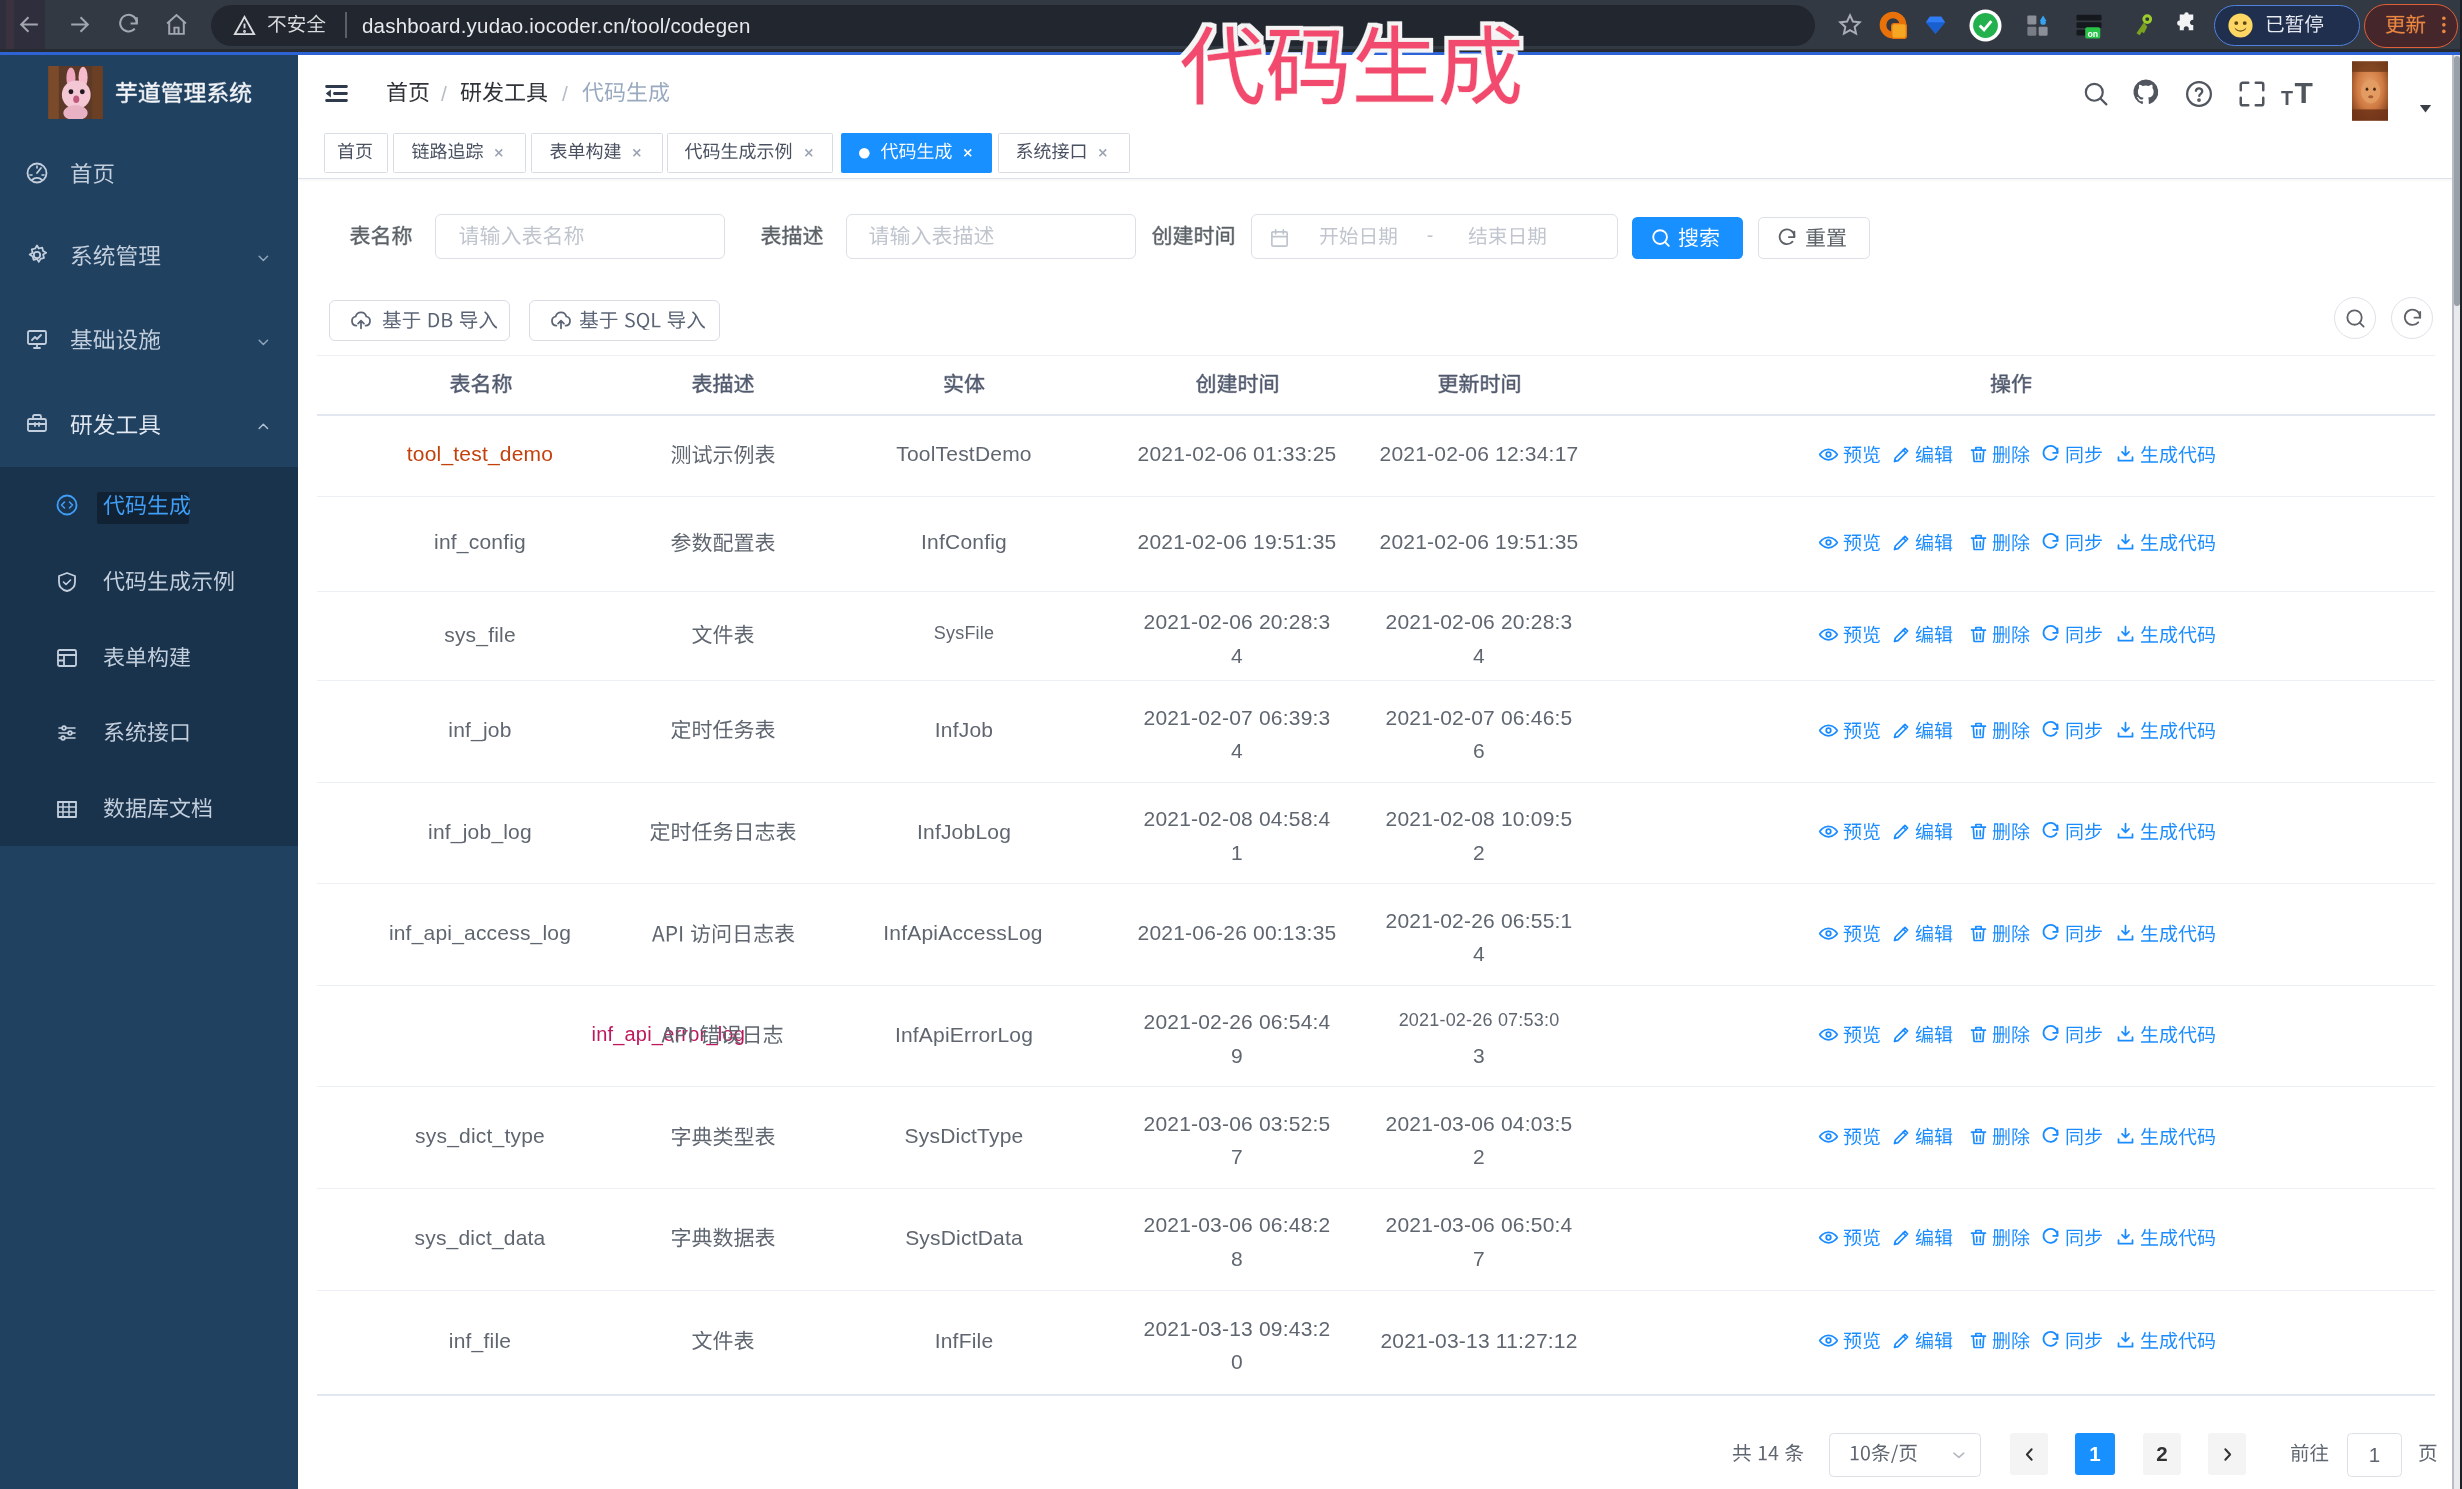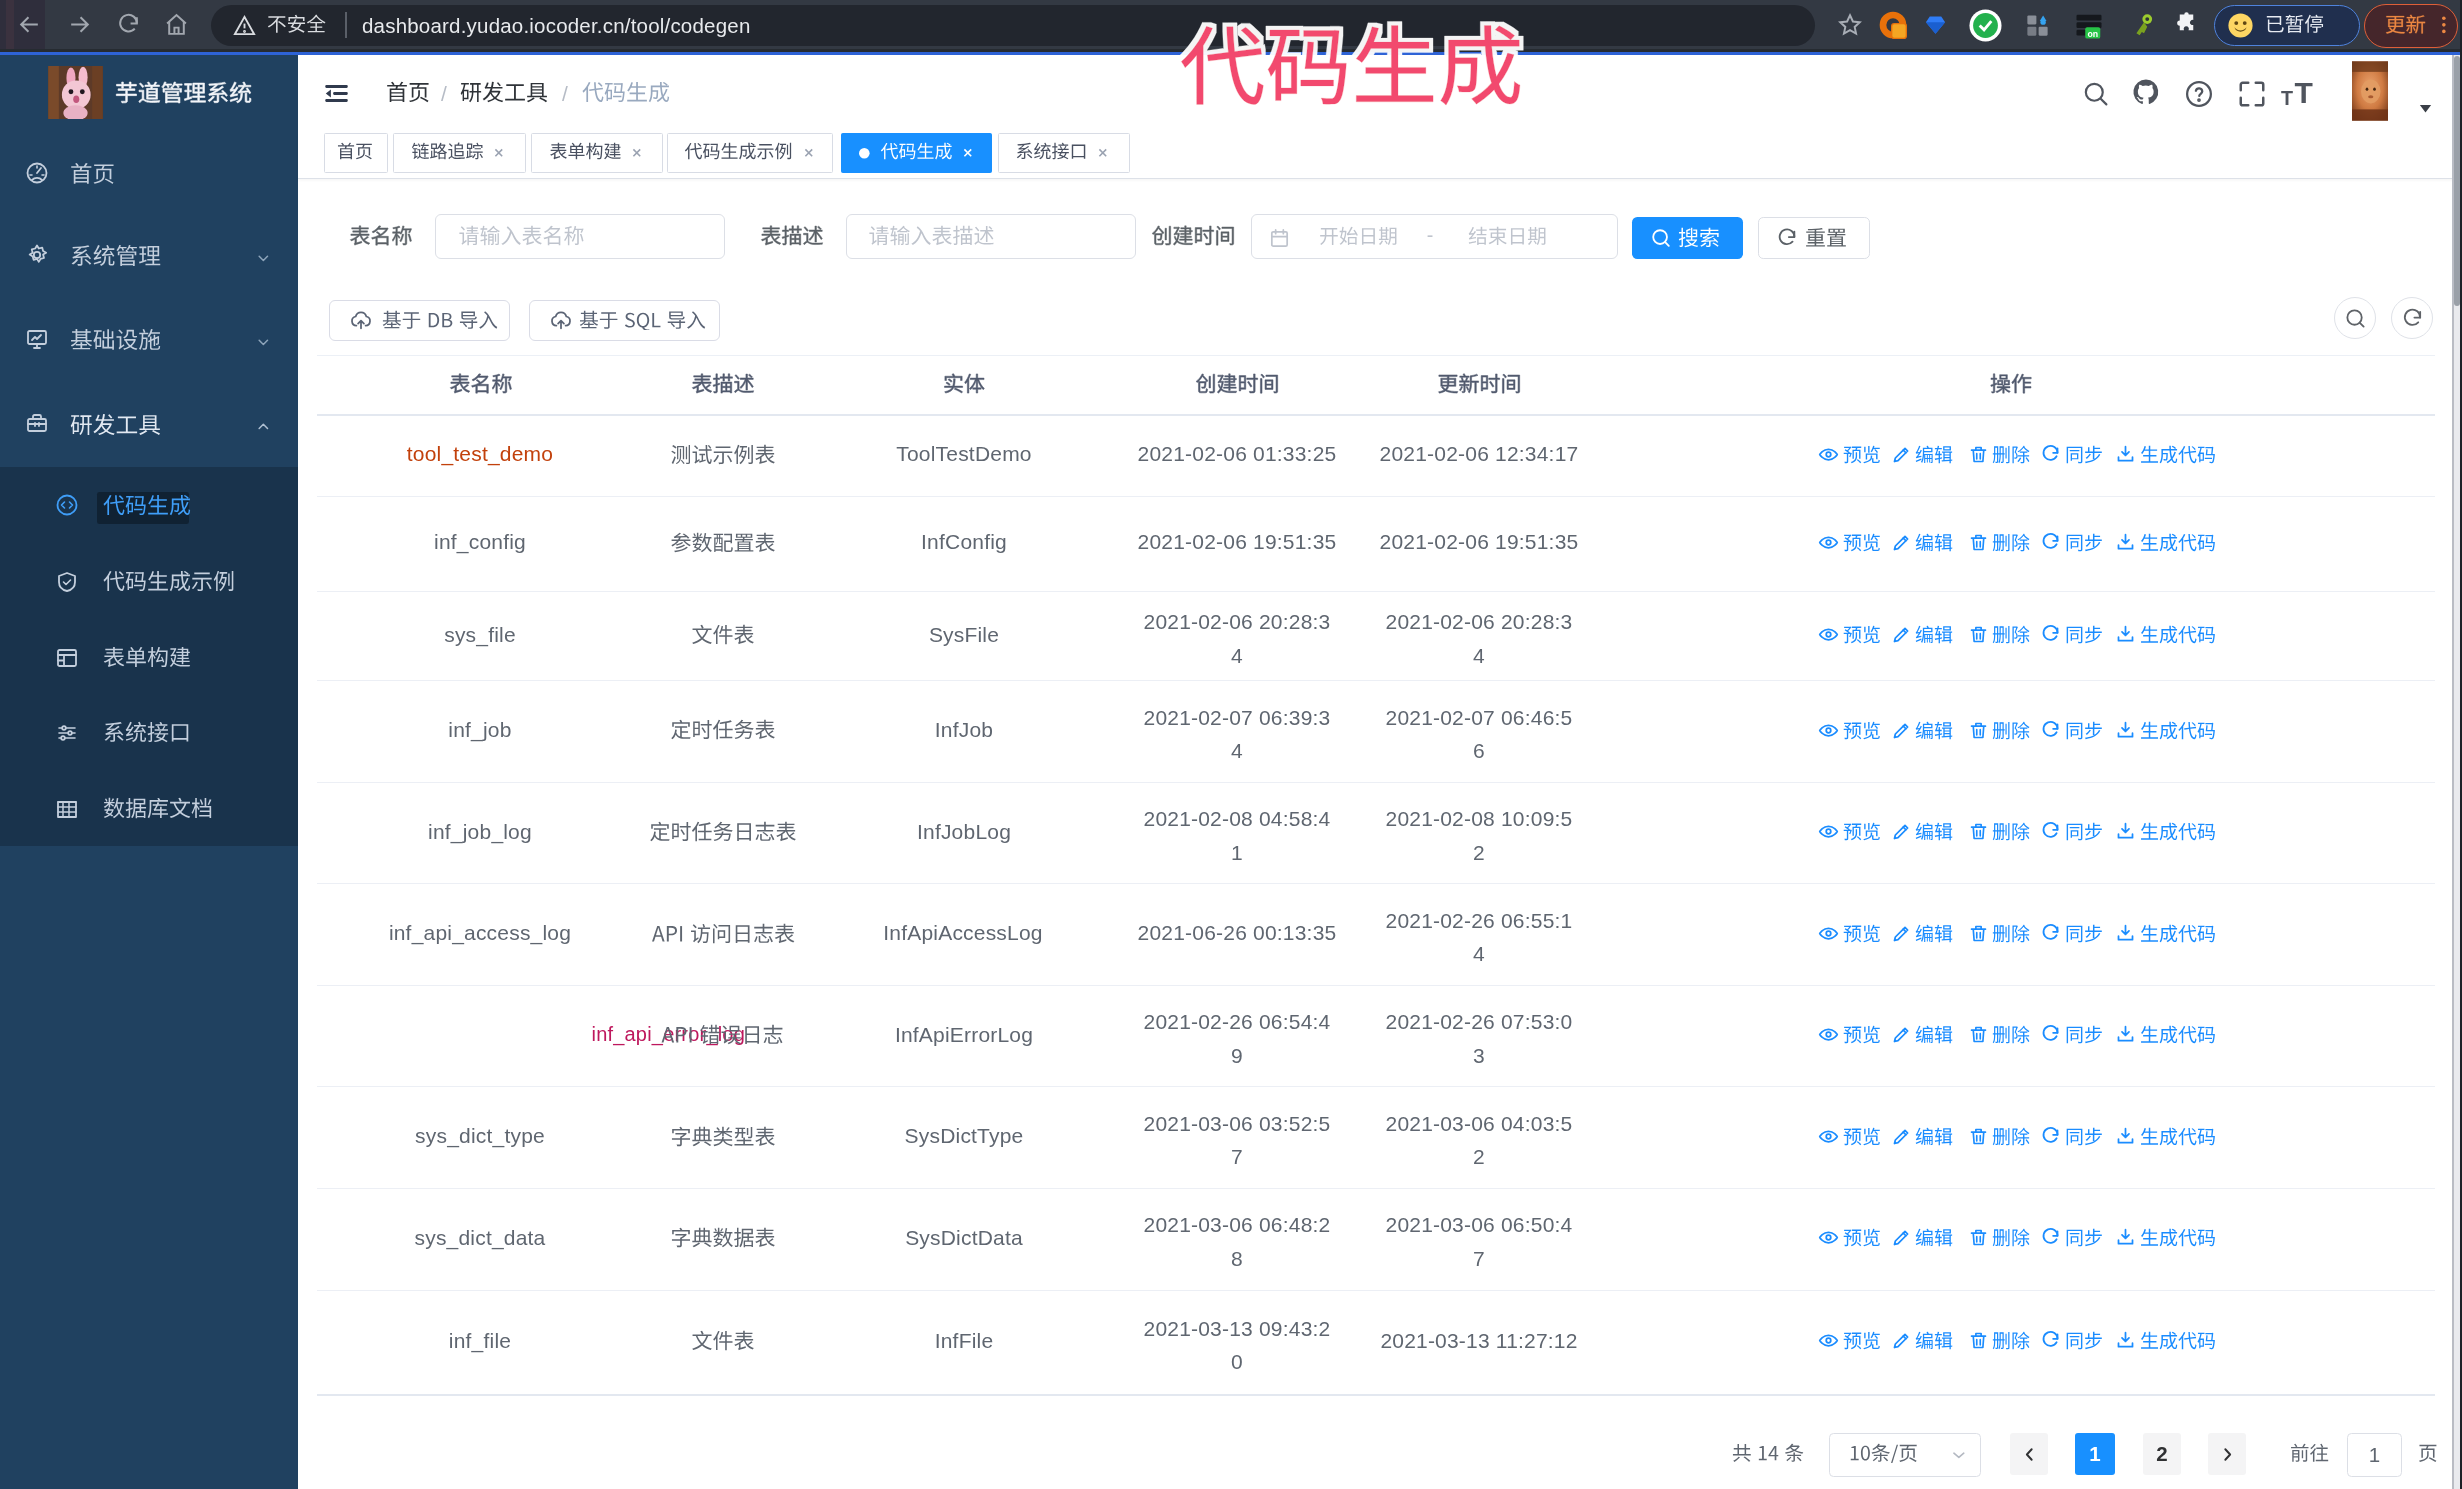--- a/index.html
+++ b/index.html
@@ -713,21 +713,21 @@
     <use href="#g4ee3" x="2000"></use>
     <use href="#g7801" x="3000"></use>
   </svg>
 <div style="position:absolute;left:317px;top:591px;width:2118px;height:1.1px;background:#eceff5"></div>
 <div style="position:absolute;left:215px;top:623px;width:530px;height:27.6px;font-size:21px;color:#5f6670;text-align:center;letter-spacing:0.2px">sys_file</div>
 <svg class="ck" style="left:691px;top:624px" width="64" height="21" viewBox="0 -880 3000 1000" fill="#5f6670">
     <use href="#g6587" x="0"></use>
     <use href="#g4ef6" x="1000"></use>
     <use href="#g8868" x="2000"></use>
   </svg>
-<div style="position:absolute;left:699px;top:623px;width:530px;height:27.6px;font-size:21px;color:#5f6670;text-align:center;letter-spacing:0.2px">SysFile</div>
+<div style="position:absolute;left:699px;top:623px;width:530px;height:27.6px;font-size:18px;color:#5f6670;text-align:center;letter-spacing:0.2px">SysFile</div>
 <div style="position:absolute;left:972px;top:610px;width:530px;height:27.6px;font-size:21px;color:#5f6670;text-align:center;letter-spacing:0.2px">2021-02-06 20:28:3</div>
 <div style="position:absolute;left:972px;top:644px;width:530px;height:27.6px;font-size:21px;color:#5f6670;text-align:center;letter-spacing:0.2px">4</div>
 <div style="position:absolute;left:1214px;top:610px;width:530px;height:27.6px;font-size:21px;color:#5f6670;text-align:center;letter-spacing:0.2px">2021-02-06 20:28:3</div>
 <div style="position:absolute;left:1214px;top:644px;width:530px;height:27.6px;font-size:21px;color:#5f6670;text-align:center;letter-spacing:0.2px">4</div>
 <svg class="ic" style="left:1818px;top:624px" width="21" height="21" viewBox="0 0 24 24" fill="none" stroke="#1a8cff" stroke-width="2.0" stroke-linecap="round" stroke-linejoin="round">
     <path d="M2 12s3.5-6 10-6 10 6 10 6-3.5 6-10 6-10-6-10-6z"></path>
     <circle cx="12" cy="12" r="2.6"></circle>
   </svg>
 <svg class="ck" style="left:1843px;top:625px" width="38" height="19" viewBox="0 -880 2000 1000" fill="#1a8cff">
     <use href="#g9884" x="0"></use>
@@ -942,21 +942,21 @@
     <use href="#g0050" x="608"></use>
     <use href="#g0049" x="1241"></use>
     <use href="#g9519" x="1814"></use>
     <use href="#g8bef" x="2814"></use>
     <use href="#g65e5" x="3814"></use>
     <use href="#g5fd7" x="4814"></use>
   </svg>
 <div style="position:absolute;left:699px;top:1023px;width:530px;height:27.6px;font-size:21px;color:#5f6670;text-align:center;letter-spacing:0.2px">InfApiErrorLog</div>
 <div style="position:absolute;left:972px;top:1010px;width:530px;height:27.6px;font-size:21px;color:#5f6670;text-align:center;letter-spacing:0.2px">2021-02-26 06:54:4</div>
 <div style="position:absolute;left:972px;top:1044px;width:530px;height:27.6px;font-size:21px;color:#5f6670;text-align:center;letter-spacing:0.2px">9</div>
-<div style="position:absolute;left:1214px;top:1010px;width:530px;height:27.6px;font-size:21px;color:#5f6670;text-align:center;letter-spacing:0.2px">2021-02-26 07:53:0</div>
+<div style="position:absolute;left:1214px;top:1010px;width:530px;height:27.6px;font-size:18px;color:#5f6670;text-align:center;letter-spacing:0.2px">2021-02-26 07:53:0</div>
 <div style="position:absolute;left:1214px;top:1044px;width:530px;height:27.6px;font-size:21px;color:#5f6670;text-align:center;letter-spacing:0.2px">3</div>
 <svg class="ic" style="left:1818px;top:1024px" width="21" height="21" viewBox="0 0 24 24" fill="none" stroke="#1a8cff" stroke-width="2.0" stroke-linecap="round" stroke-linejoin="round">
     <path d="M2 12s3.5-6 10-6 10 6 10 6-3.5 6-10 6-10-6-10-6z"></path>
     <circle cx="12" cy="12" r="2.6"></circle>
   </svg>
 <svg class="ck" style="left:1843px;top:1025px" width="38" height="19" viewBox="0 -880 2000 1000" fill="#1a8cff">
     <use href="#g9884" x="0"></use>
     <use href="#g89c8" x="1000"></use>
   </svg>
 <svg class="ic" style="left:1891px;top:1024px" width="21" height="21" viewBox="0 0 24 24" fill="none" stroke="#1a8cff" stroke-width="2.0" stroke-linecap="round" stroke-linejoin="round">

